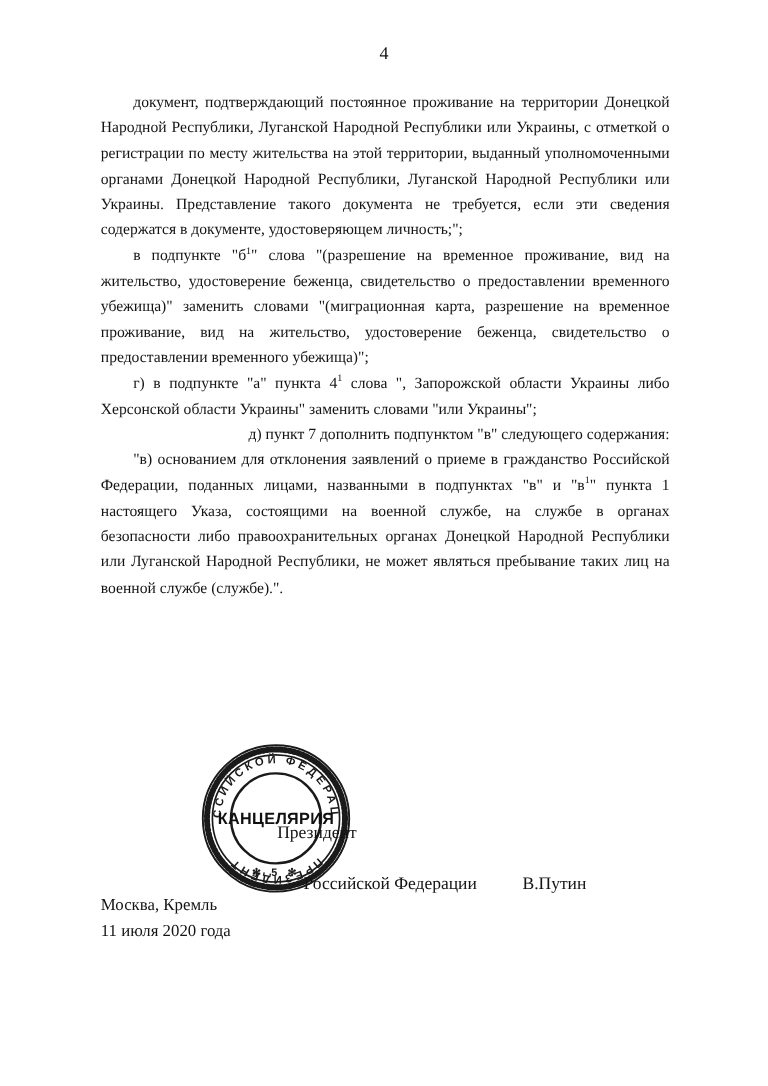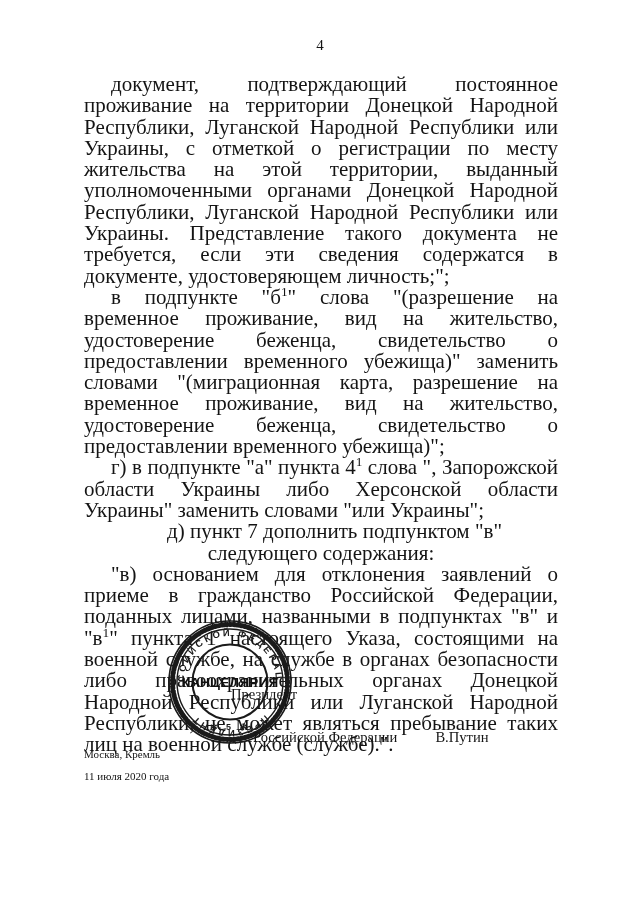--- a/index.html
+++ b/index.html
@@ -35,30 +35,30 @@
 
   .body-text {
     position: absolute;
     left: 84px;
     top: 74px;
     width: 474px;
   }
 
   p.para {
     margin: 0;
-    font-size: 21px;
+    font-size: 13px;
     line-height: 21.3px;
     text-align: justify;
     text-justify: inter-word;
     text-indent: 27px;
     hyphens: none;
   }
 
   p.para.last-left {
-    text-align: center;
+    text-align: right;
   }
 
   sup {
     font-size: 0.64em;
     vertical-align: super;
     line-height: 0;
   }
 
   
   .seal {
@@ -89,21 +89,21 @@
   .signature .sig-name {
     display: inline-block;
     margin-left: 38px;
   }
 
   
   .footer {
     position: absolute;
     left: 84px;
     top: 744px;
-    font-size: 11px;
+    font-size: 14px;
     line-height: 21.6px;
   }
   .footer div { white-space: pre; }
 </style>
 </head>
 <body>
 
 <div class="page">
 
   <div class="page-number">4</div>

